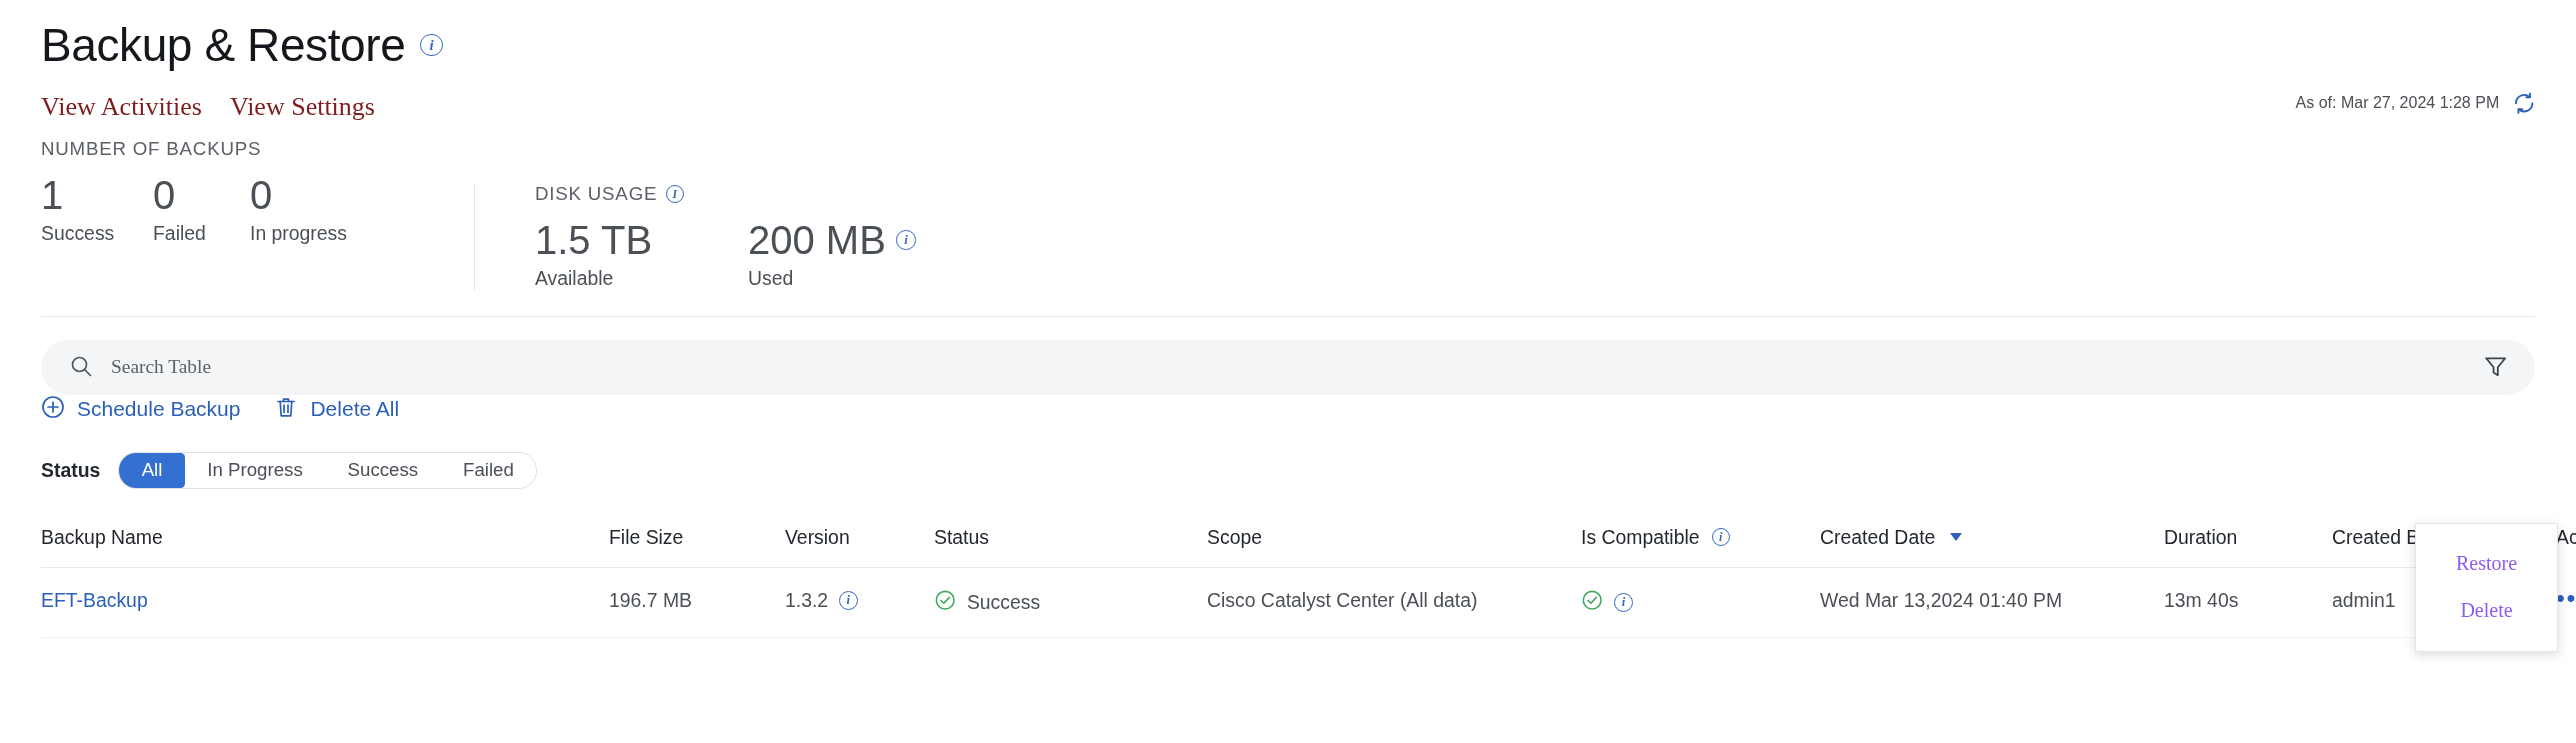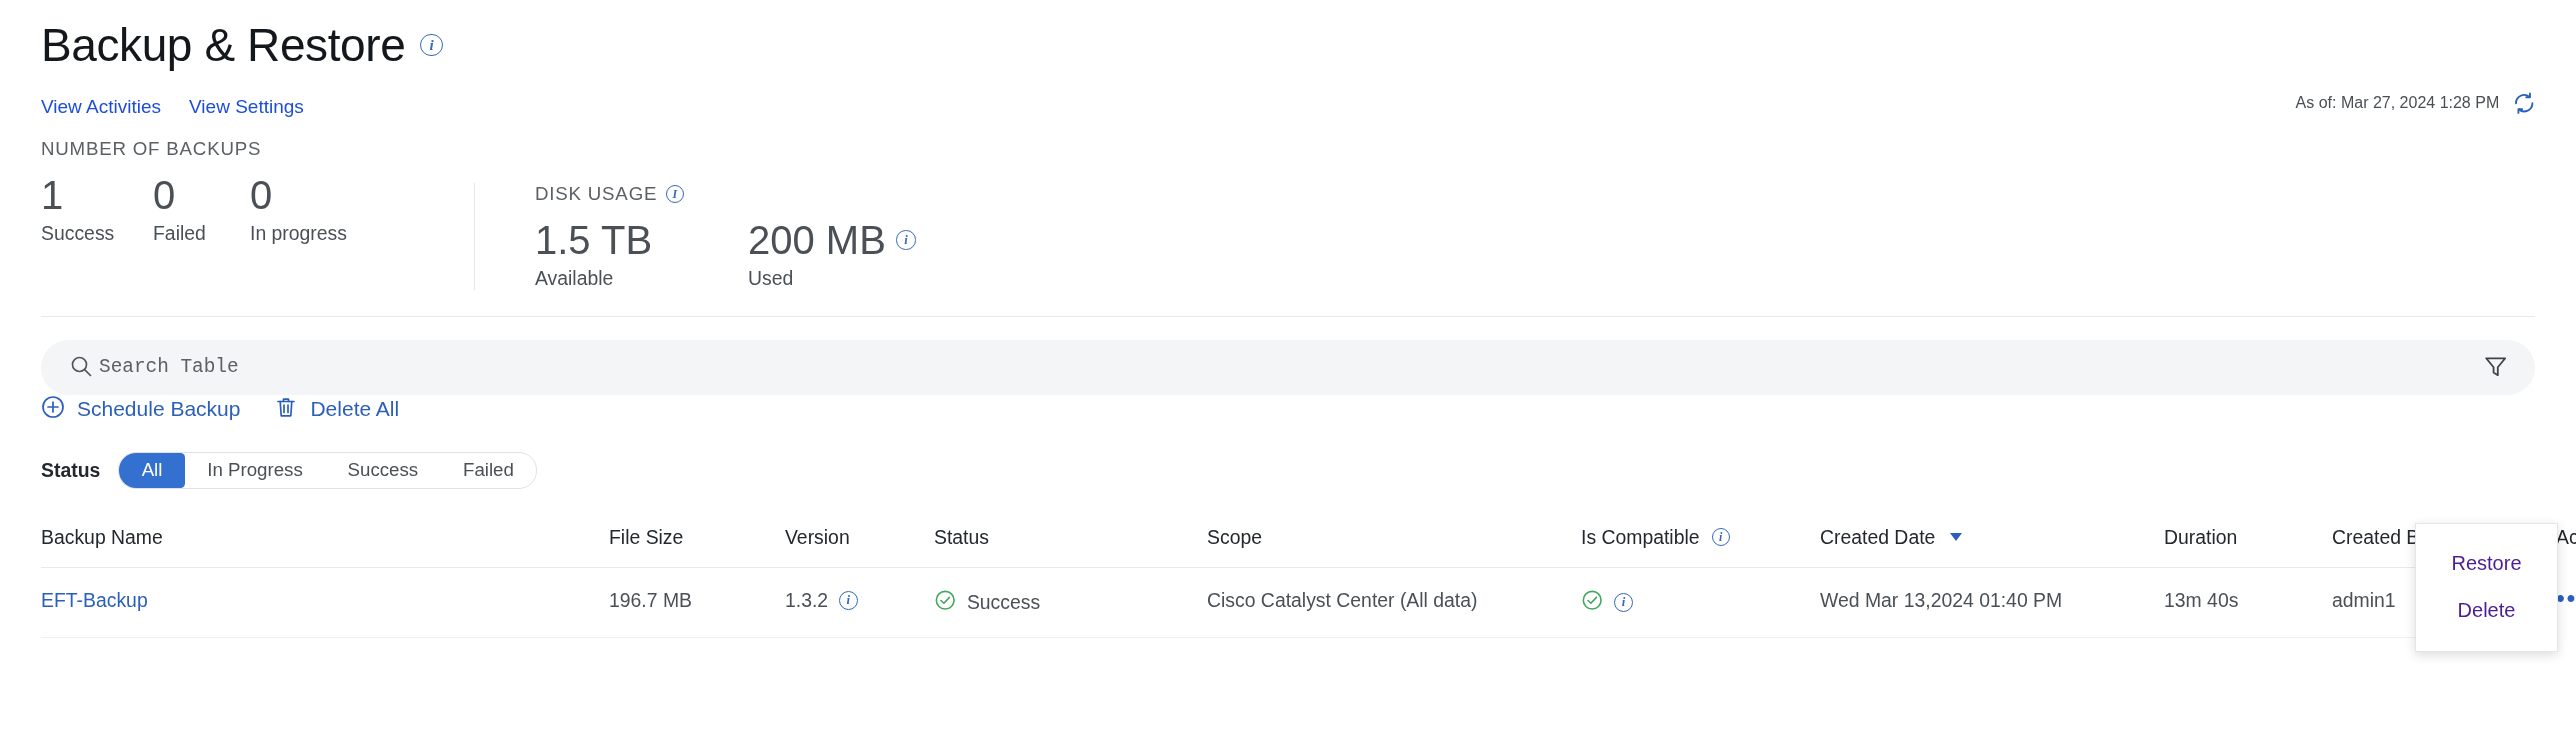--- a/index.html
+++ b/index.html
@@ -28,22 +28,22 @@
   }
   .info-circle.sm { width: 18px; height: 18px; font-size: 12px; border-width: 1.5px; }
   .info-circle.xs { width: 19.4px; height: 19.4px; font-size: 12.7px; border-width: 1.5px; }
 
   
   .links-row {
     display: flex; align-items: center; margin-top: 21px;
     position: relative; height: 30px;
   }
   .vlink {
-    color: #1d4ed8; font-size: 19px; margin-right: 28px;
-    text-decoration: none; cursor: pointer; white-space: nowrap;
+    color: #7f1d1d; font-size: 26px; margin-right: 28px;
+    text-decoration: none; cursor: pointer; white-space: nowrap; font-family: Liberation Serif, serif;
   }
   .asof-wrap {
     position: absolute; right: 0; top: 0;
     display: flex; align-items: center; gap: 13.4px;
   }
   .asof-text { color: #4a4f55; font-size: 16px; white-space: nowrap; }
   .refresh-icon { width: 22.4px; height: 22.4px; display: block; }
 
   
   .stats {
@@ -74,22 +74,22 @@
 
   
   .search-bar {
     margin-top: 22.4px; height: 55px; border-radius: 28px;
     background: #f4f5f7; display: flex; align-items: center;
     padding: 0 27px 0 28px; position: relative;
   }
   .search-icon { width: 24px; height: 24px; flex: 0 0 auto; }
   .search-input {
     border: none; outline: none; background: transparent;
-    font-family: Liberation Mono, monospace;
-    font-size: 19.4px; color: #4a5056; margin-left: 6px;
+    font-family: Liberation Serif, serif;
+    font-size: 19.4px; color: #4a5056; margin-left: 18px;
     flex: 1 1 auto; height: 100%;
   }
   .search-input::placeholder { color: #5c6166; }
   .filter-icon { width: 25.4px; height: 25.4px; flex: 0 0 auto; cursor: pointer; }
 
   
   .actions-row { display: flex; align-items: center; gap: 34px; }
   .action-btn {
     display: flex; align-items: center; gap: 12px;
     color: #2a5fbb; font-size: 21px; cursor: pointer; background: none; border: none;
@@ -149,23 +149,23 @@
   
   .dropdown {
     position: absolute; left: 2415px; top: 523px;
     width: 143px; background: #ffffff;
     border: 0.7px solid #e3e5e8;
     box-shadow: 0 3px 10.5px rgba(0,0,0,0.14);
     padding: 16.4px 0 16.4px 0; z-index: 50;
   }
   .dropdown-item {
     display: block; width: 100%; text-align: center;
-    color: #4c1d95; font-size: 20px; padding: 12px 0;
+    color: #8b5cf6; font-size: 20px; padding: 12px 0;
     cursor: pointer; background: none; border: none;
-    font-family: Liberation Sans, sans-serif;
+    font-family: Liberation Serif, serif;
   }
 </style>
 </head>
 <body>
 
 <div class="page">
 
   <div class="title-row">
     <h1 class="page-title">Backup &amp; Restore</h1>
     <span class="info-circle">i</span>

